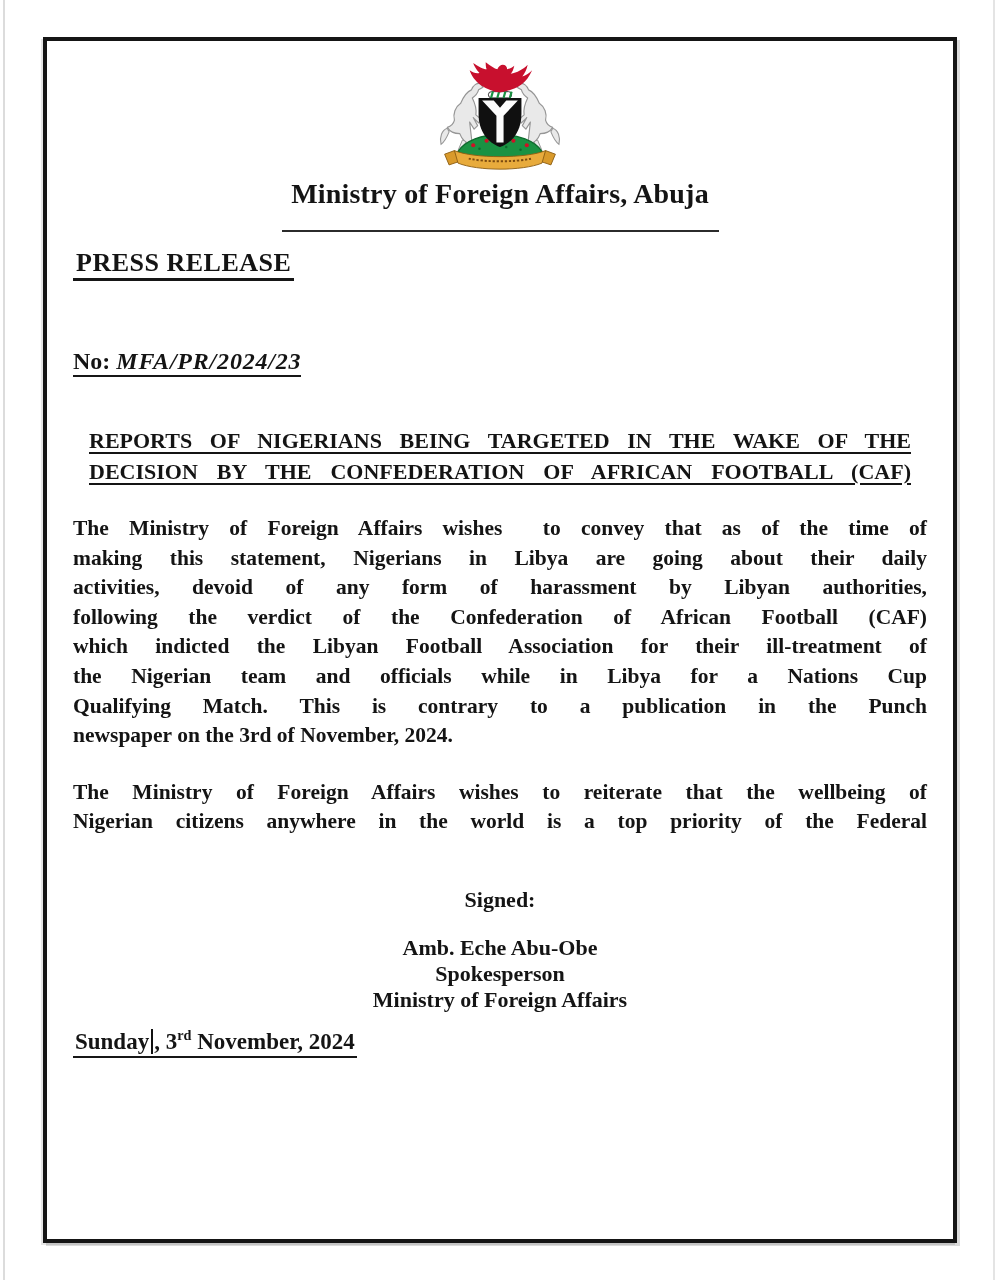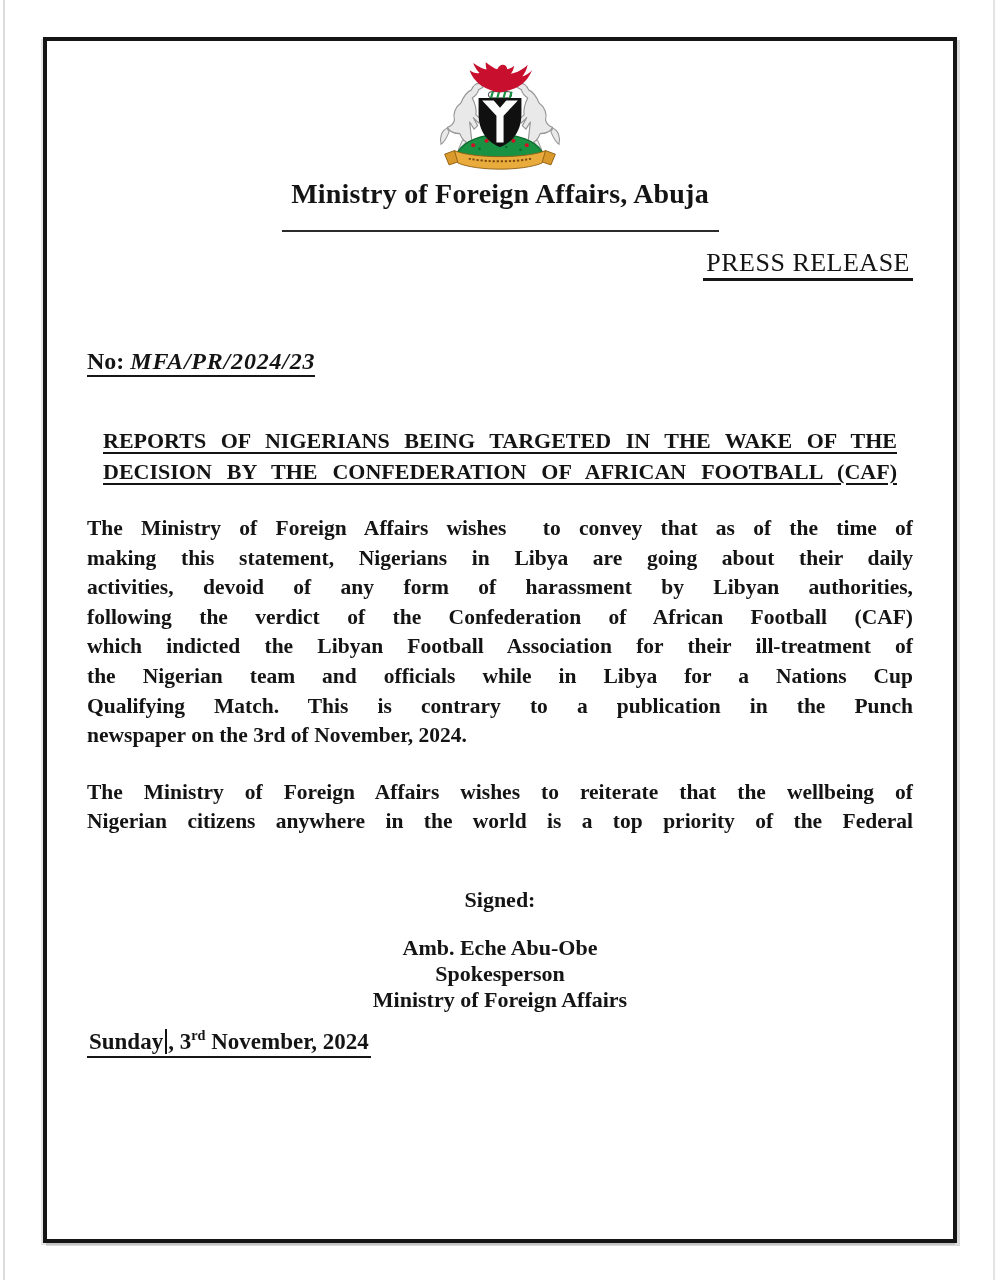--- a/index.html
+++ b/index.html
@@ -15,34 +15,34 @@
   .edge-line { position: absolute; top: 0; height: 1280px; }
   .edge-left  { left: 3px;  width: 2px; background: #dcdcdc; }
   .edge-right { left: 993px; width: 2px; background: #e4e4e4; }
 
   .page {
     position: absolute; left: 43px; top: 37px;
     width: 914px; height: 1206px;
     box-sizing: border-box;
     border: 4px solid #151515;
     background: #ffffff;
-    padding: 0 40px;
+    padding: 0 26px;
     box-shadow: -2px 2px 0 rgba(0,0,0,0.10), 3px 3px 0 rgba(0,0,0,0.14);
   }
 
   .emblem { width: 134px; height: 112px; margin: 21px auto 0; }
   .emblem svg { display: block; }
 
   .ministry-title {
     margin: 4px 0 0; text-align: center;
     font-size: 28px; font-weight: 700; letter-spacing: 0.2px;
   }
   .title-rule { width: 437px; height: 2px; background: #2b2b2b; margin: 20px auto 0; }
 
-  .doc-type { margin-top: 16px; text-align: right; font-size: 26px; font-weight: 400; }
+  .doc-type { margin-top: 16px; text-align: left; font-size: 26px; font-weight: 700; }
   .doc-type .u-thick { border-bottom: 3px solid #161616; padding: 0 3px 1px; letter-spacing: 0.5px; }
 
   .ref-line { margin-top: 70px; font-size: 24px; font-weight: 700; }
   .ref-line .u-wrap { border-bottom: 2px solid #161616; padding-bottom: 1px; }
   .ref-num { font-style: italic; letter-spacing: 0.8px; }
 
   .headline { margin-top: 50px; font-size: 22px; font-weight: 700; line-height: 31px; padding: 0 16px; }
   .headline .tline {
     text-align: justify; text-align-last: justify;
     text-decoration: underline; text-decoration-thickness: 2px; text-underline-offset: 4px;

